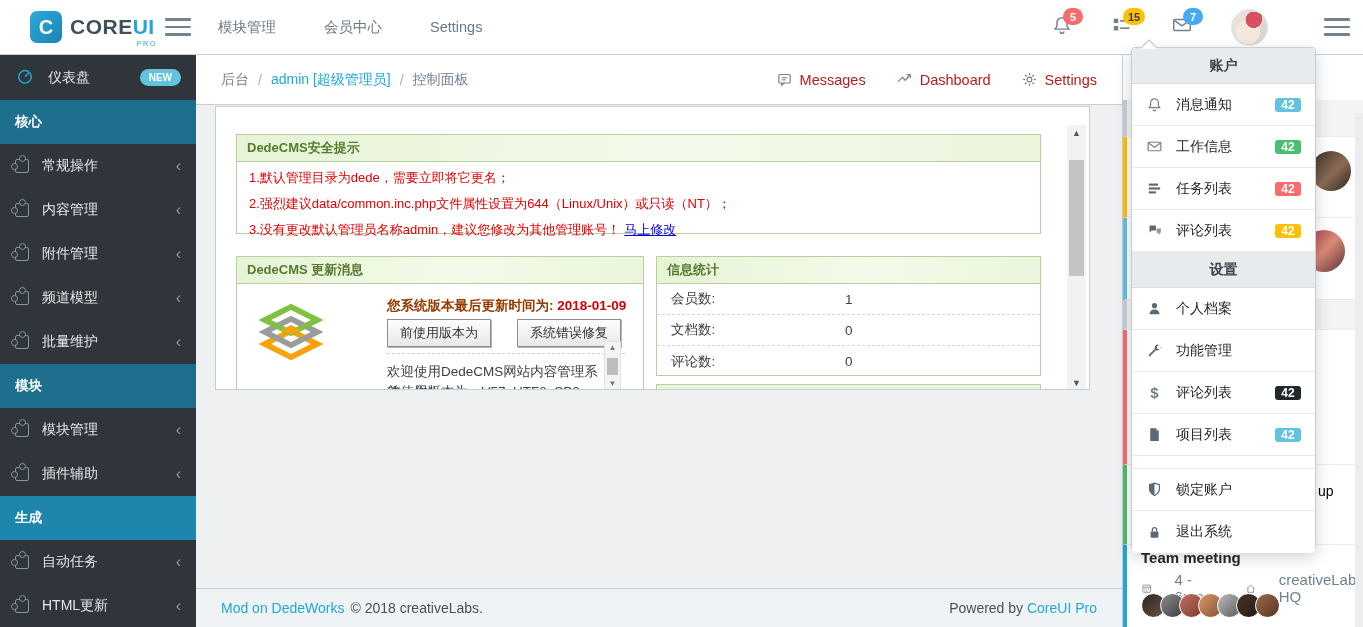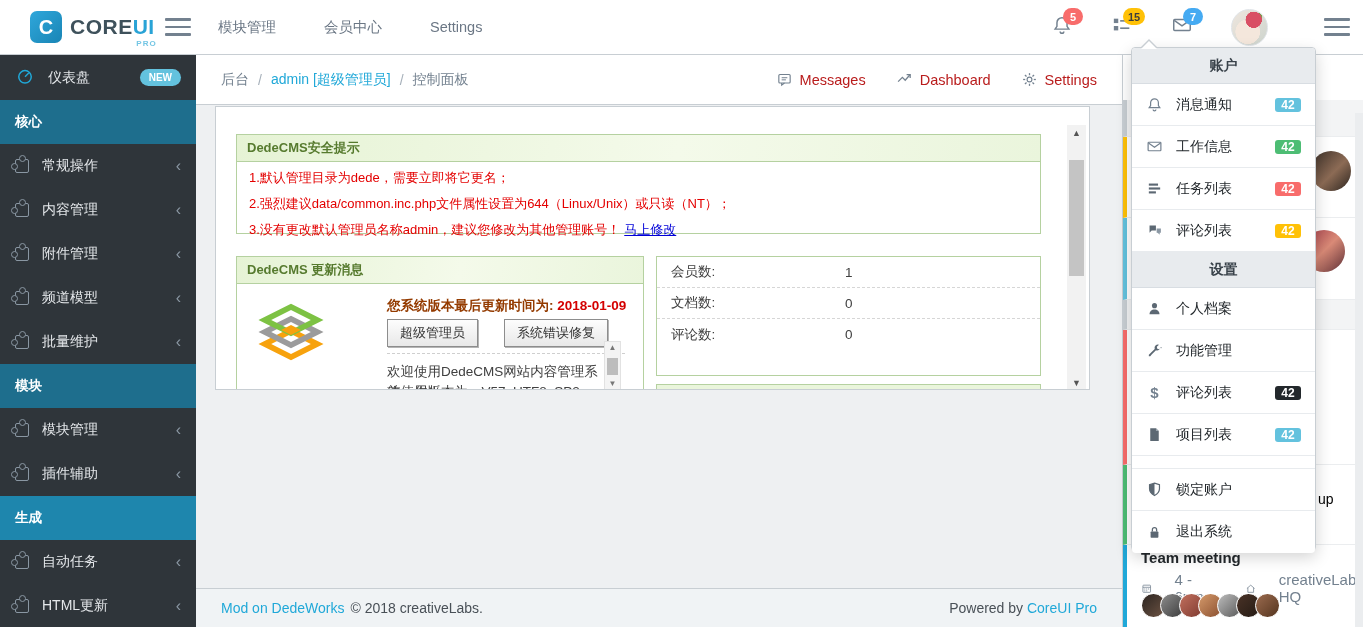--- a/index.html
+++ b/index.html
@@ -306,34 +306,35 @@
         <div class="dl-dia dl-o"></div>
           <div class="dl-dia dl-g"></div>
           <div class="dl-dia dl-t"></div>
           <div class="dl-c"></div>
       </div>
       <div class="ver-line">
         <span>您系统版本最后更新时间为:</span>
         <span class="ver-date">2018-01-09</span>
       </div>
       <div class="upd-btns">
-        <button class="upd-btn">超级管理员</button>
+        <button class="upd-btn">前使用版本为</button>
         <button class="upd-btn">系统错误修复</button>
       </div>
       <div class="upd-dash"></div>
       <div class="welcome">欢迎使用DedeCMS网站内容管理系统，您当</div>
       <div class="welcome-clip">前使用版本为：V57_UTF8_SP2</div>
       <div class="mini-sb" style="right:22px; top:84px; height:50px;">
         <div class="ar" style="top:0;">▲</div>
         <div class="thumb" style="top:16px; height:17px;"></div>
         <div class="ar" style="bottom:0;">▼</div>
       </div>
     </div>
 
     <div class="green-box" style="left:440px; top:149px; width:385px; height:120px;">
+      <div class="gb-head">信息统计</div>
       <div class="stat-row dashed" style="position:relative;">
           <span>会员数:</span>
           <span class="stat-val">1</span>
         </div>
       <div class="stat-row dashed" style="position:relative;">
           <span>文档数:</span>
           <span class="stat-val">0</span>
         </div>
       <div class="stat-row" style="position:relative;">
           <span>评论数:</span>
@@ -363,21 +364,21 @@
     <div class="as-item as-gray" style="top:45px; height:37px;"></div>
     <div class="as-item" style="top:82px; height:81px; border-left-color:#ffc107;">
       <div class="as-avatar" style="left:184px; top:14px; width:40px; height:40px; background:linear-gradient(135deg,#3a2f28,#8c6b55 55%,#2b241f);"></div>
     </div>
     <div class="as-item" style="top:163px; height:82px; border-left-color:#63c2de;">
       <div class="as-avatar" style="left:176px; top:12px; width:42px; height:42px; background:linear-gradient(135deg,#a33b4a,#d98a77 50%,#5c2e35);"></div>
     </div>
     <div class="as-item as-gray" style="top:245px; height:30px;"></div>
     <div class="as-item" style="top:275px; height:135px; border-left-color:#f86c6b;"></div>
     <div class="as-item" style="top:410px; height:80px; border-left-color:#4dbd74;">
-      <span style="position:absolute; left:191px; top:26px; font-size:14px; color:#4b5archive;" class="as-partial">up</span>
+      <span style="position:absolute; left:191px; top:18px; font-size:14px; color:#4b5archive;" class="as-partial">up</span>
     </div>
     <div class="as-item" style="top:490px; height:82px; border-left-color:#20a8d8; border-bottom:none;">
       <div class="as-title" style="position:absolute; left:14px; top:4px;">Team meeting</div>
       <div class="as-meta" style="position:absolute; left:14px; top:26px;">
         <svg viewBox="0 0 24 24">
             <rect x="4" y="5" width="16" height="15" rx="1.5" fill="none" stroke="#73818f" stroke-width="1.6"></rect>
             <line x1="4" y1="9.5" x2="20" y2="9.5" stroke="#73818f" stroke-width="1.6"></line>
             <g fill="#73818f">
               <rect x="7" y="12" width="2" height="2"></rect>
               <rect x="11" y="12" width="2" height="2"></rect>

